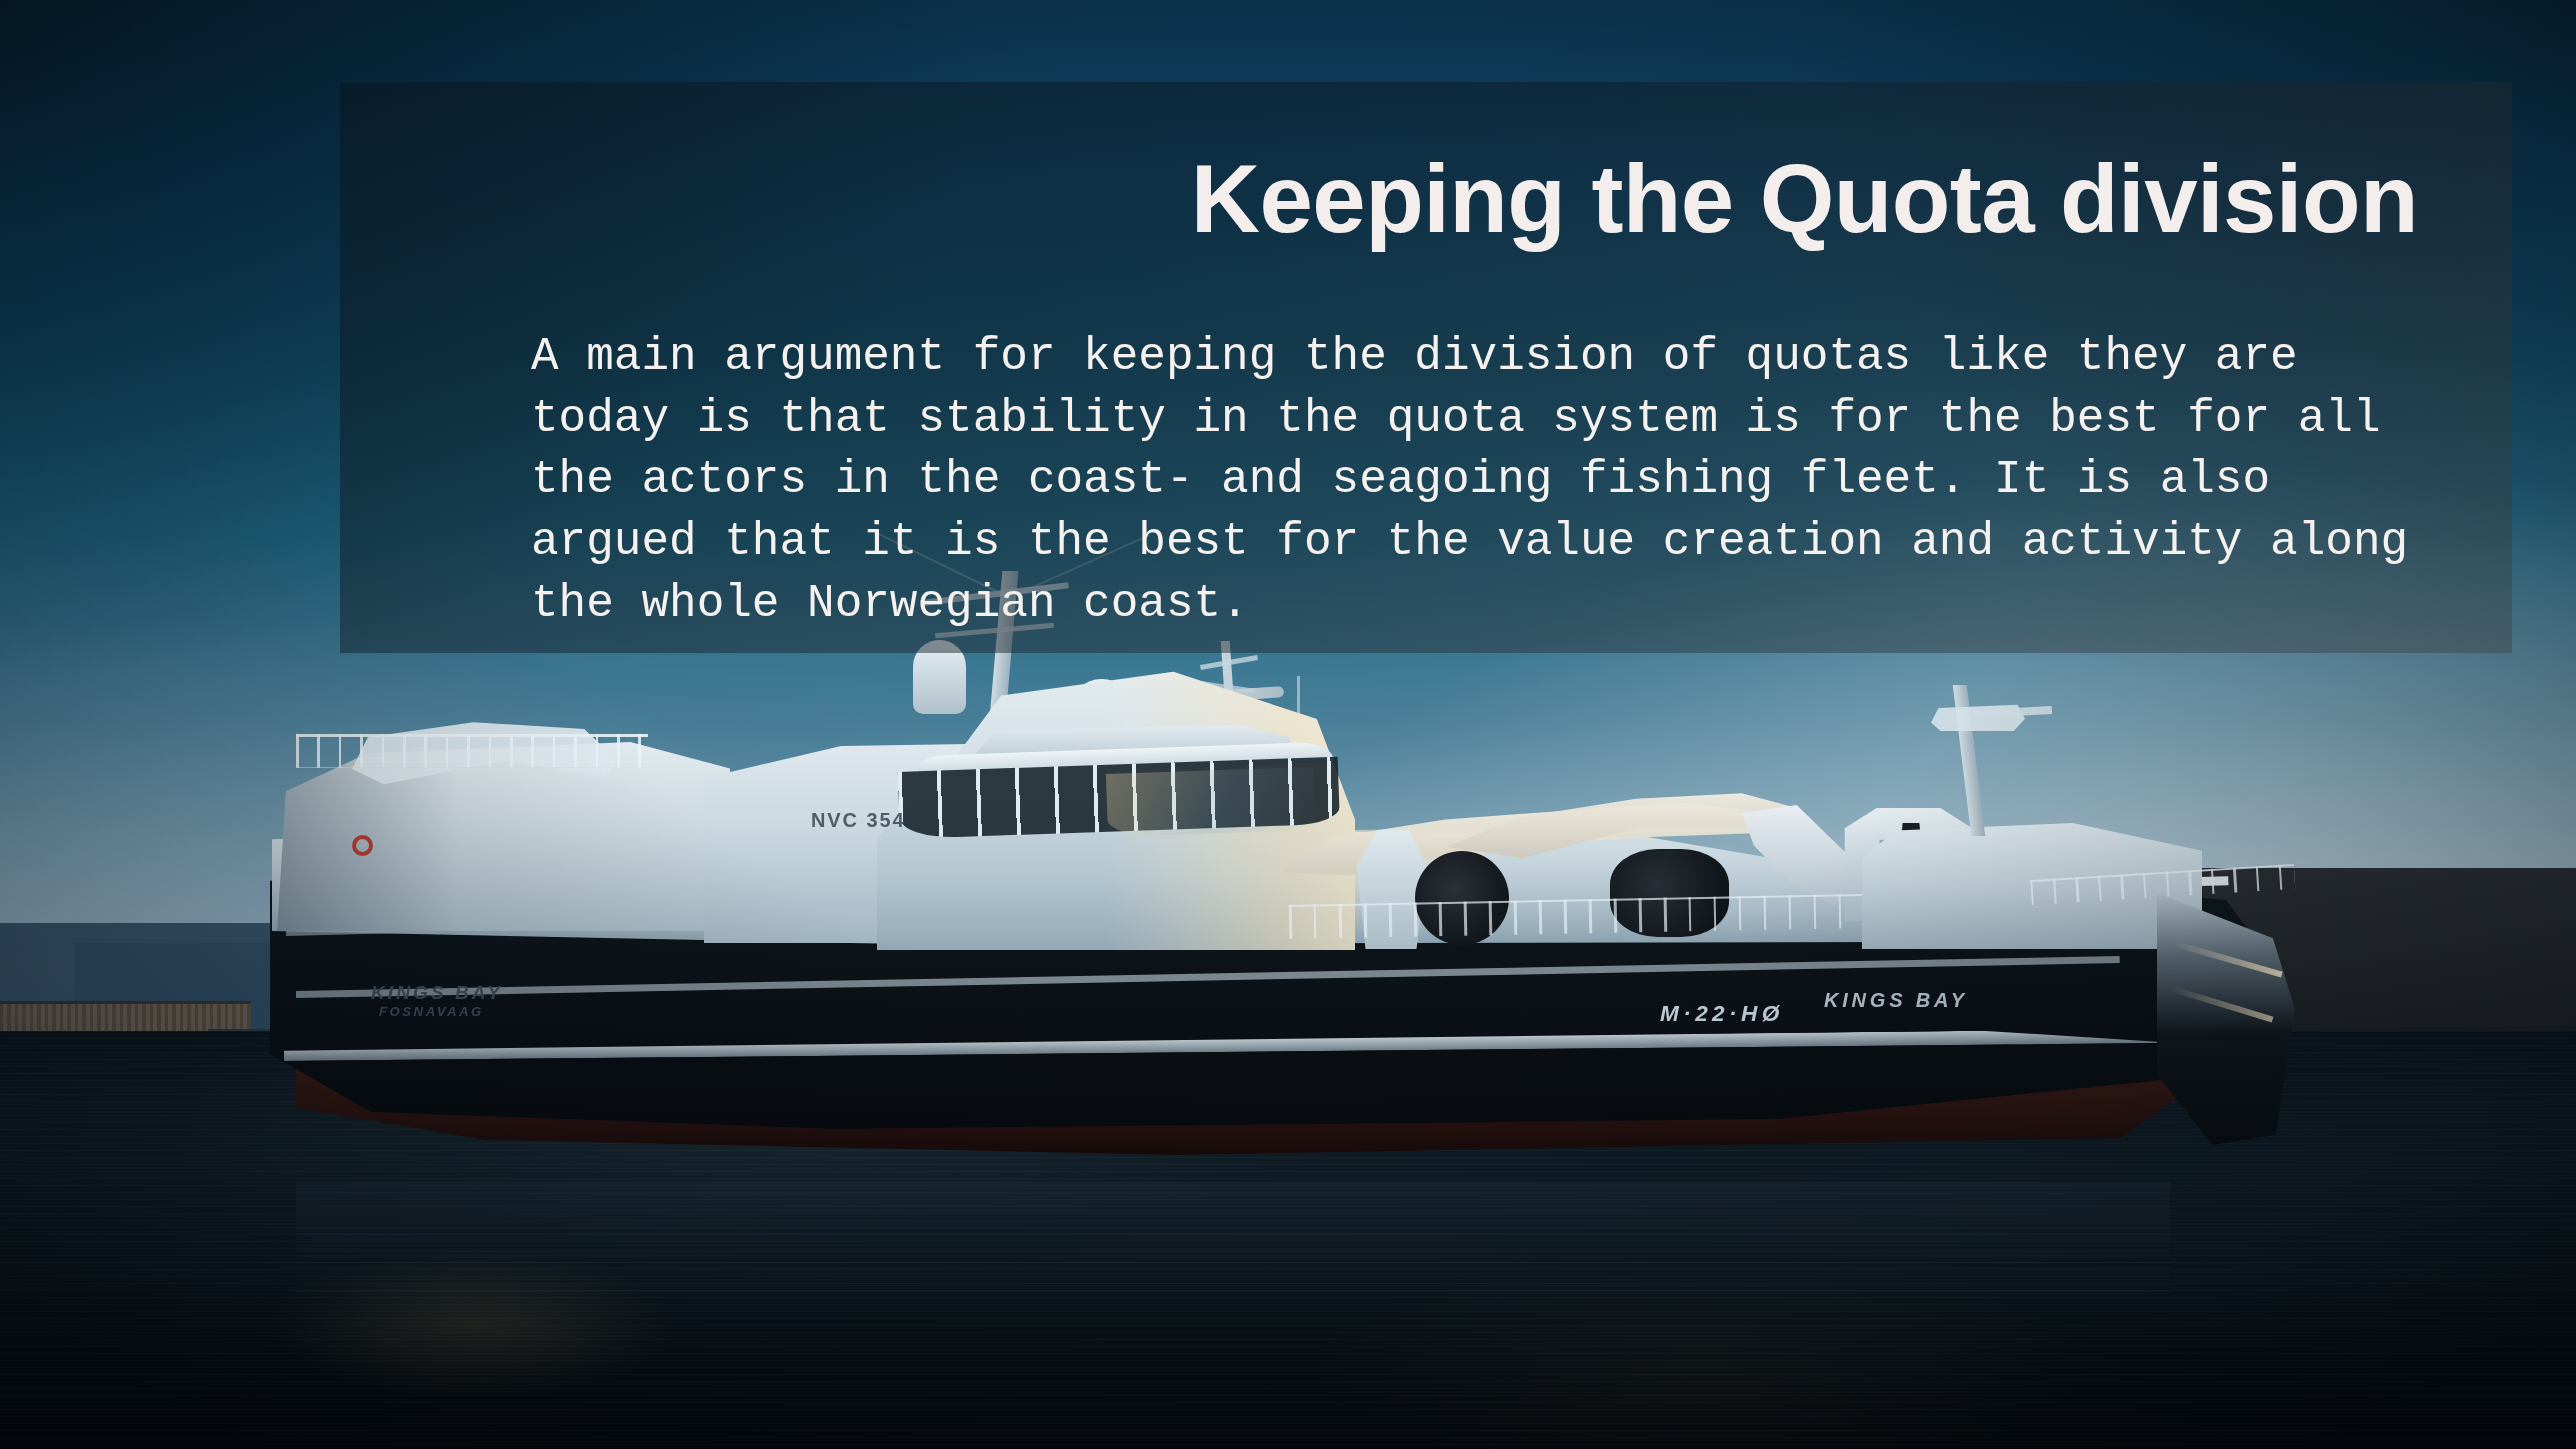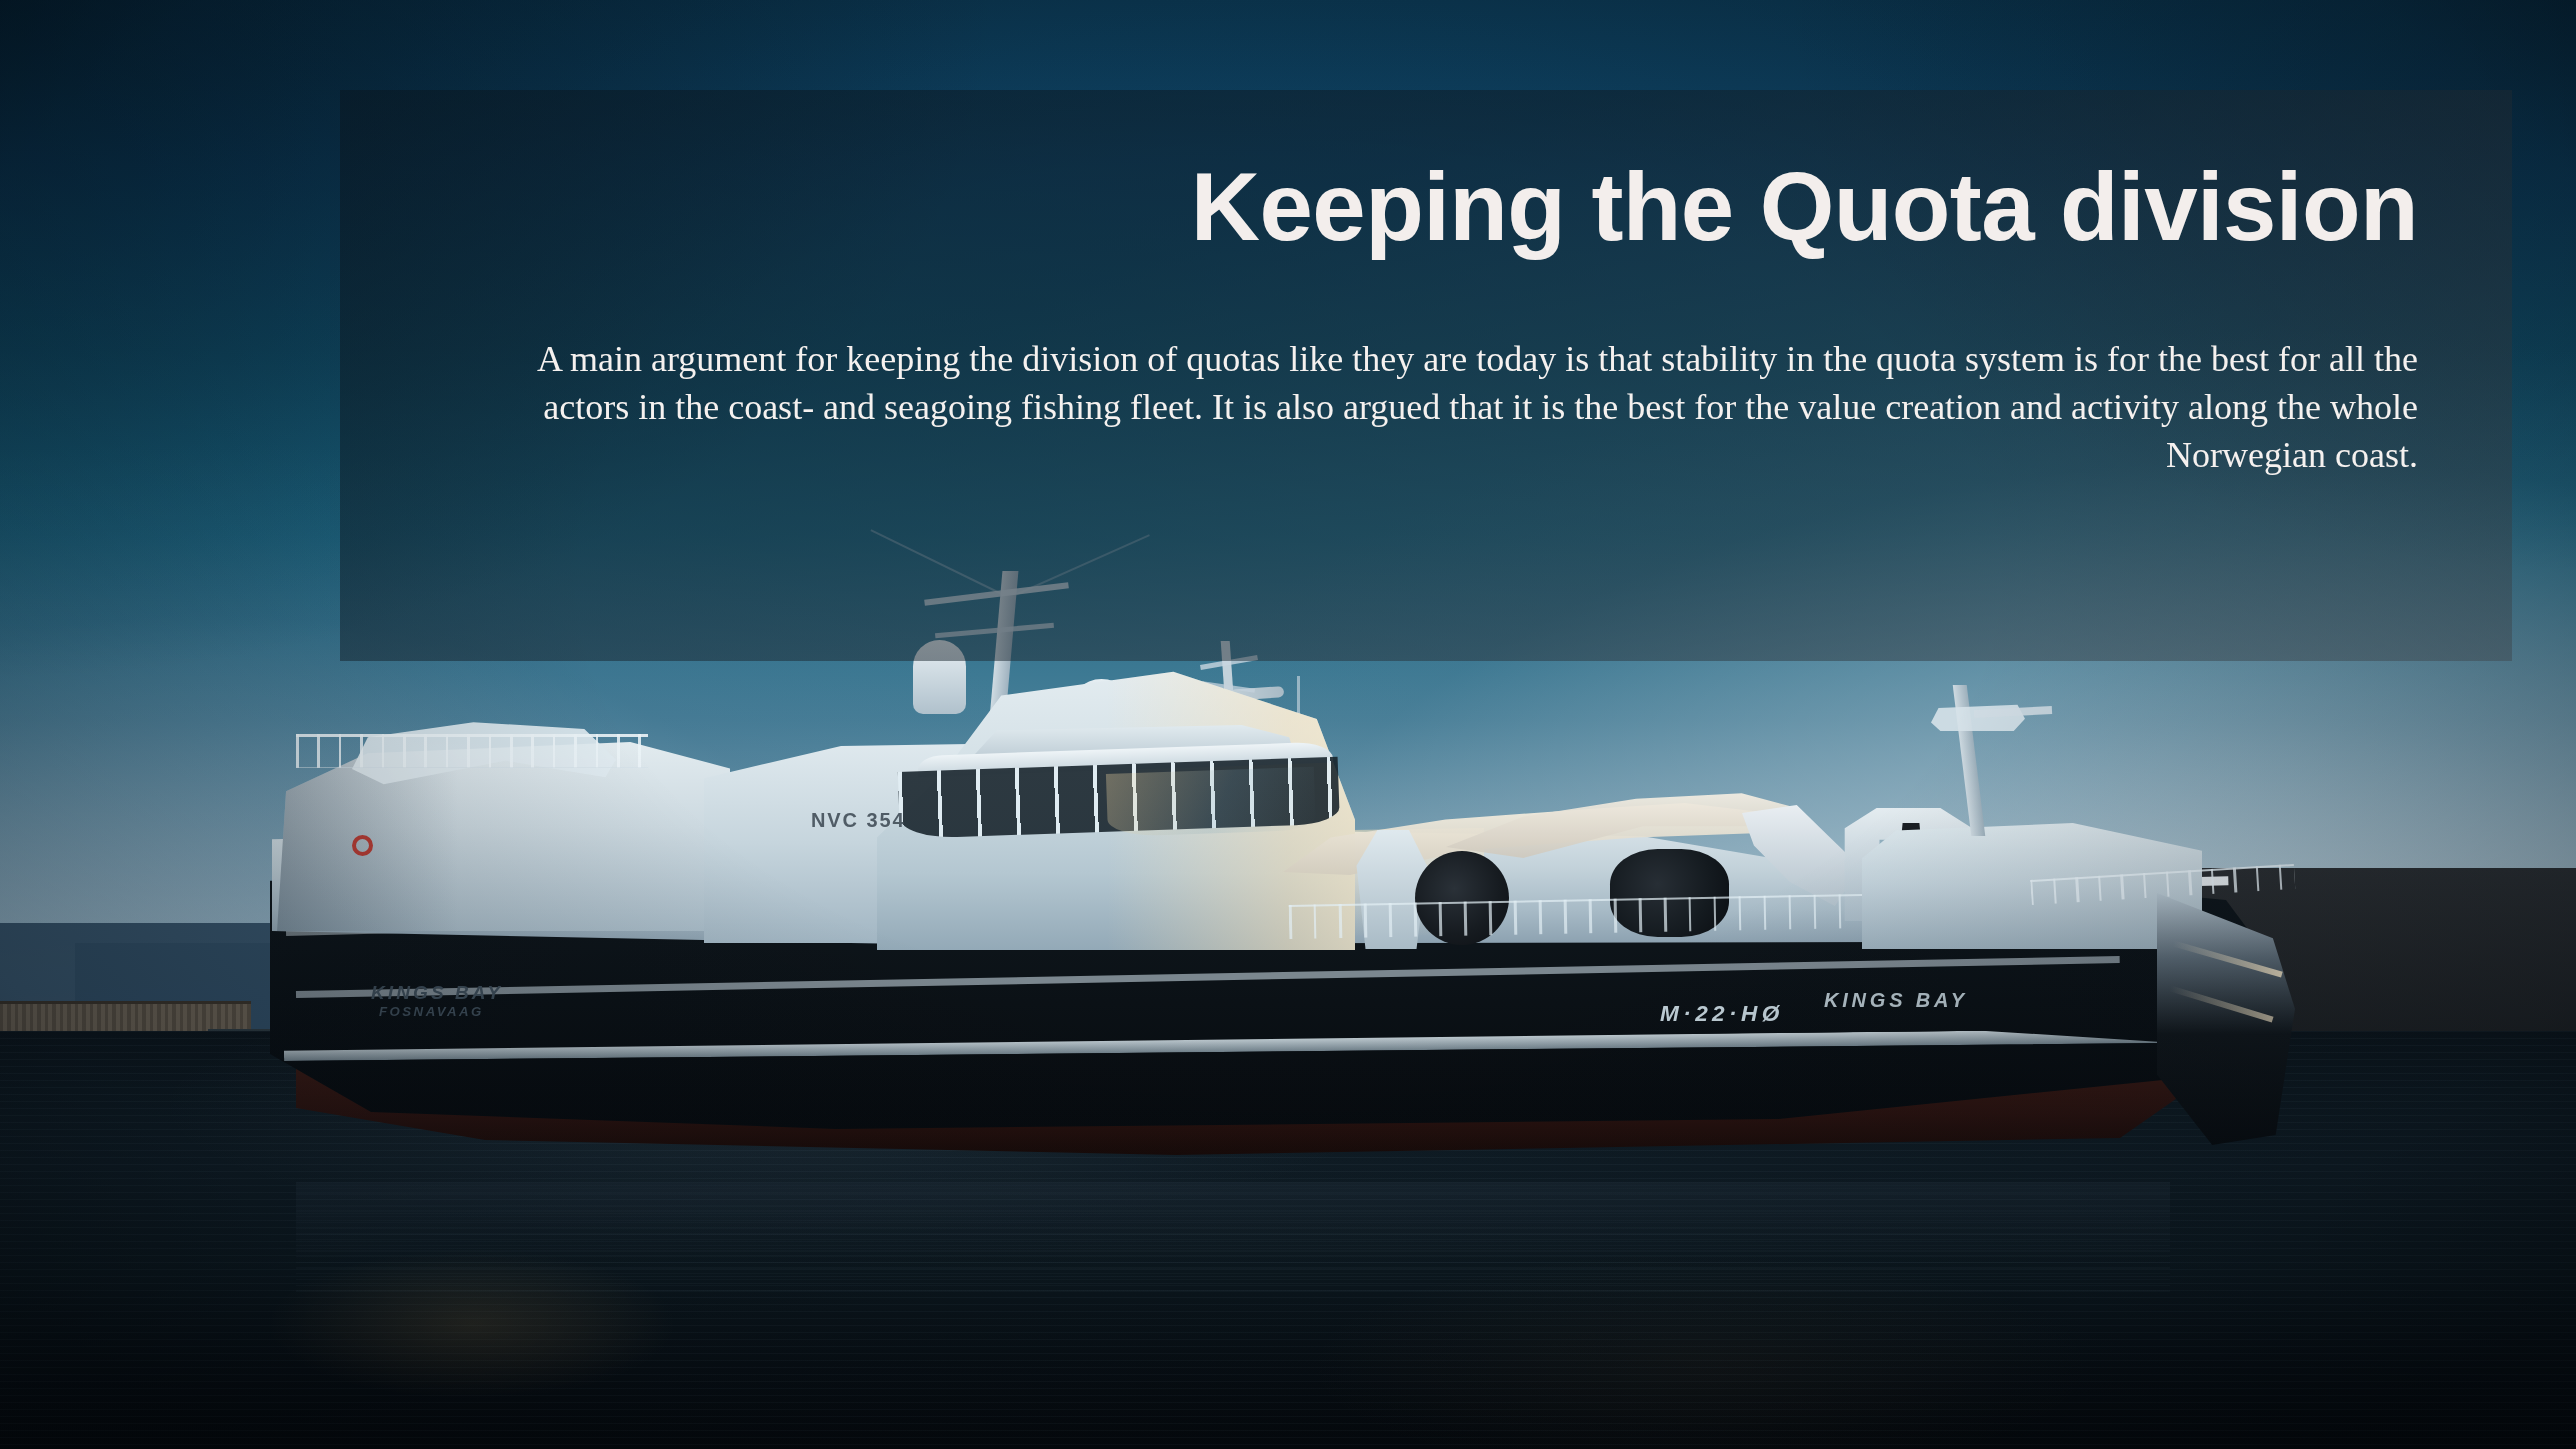--- a/index.html
+++ b/index.html
@@ -388,40 +388,39 @@
   .grade{
     position:absolute; inset:0;
     background:
       radial-gradient(ellipse 1761px 1069px at 50% 40%, rgba(0,0,0,0) 40%, rgba(2,8,14,0.30) 82%, rgba(1,5,9,0.55) 100%);
     pointer-events:none;
   }
 
   
   .panel{
     position:absolute;
-    left:340px; top:90px; width:2172px; height:571px;
+    left:340px; top:82px; width:2172px; height:571px;
     background:linear-gradient(160deg, rgba(8,22,32,0.56) 0%, rgba(14,28,38,0.52) 34%, rgba(38,48,56,0.50) 70%, rgba(62,70,76,0.48) 100%);
   }
 
   .title{
     position:absolute; right:94px; top:68px;
     font-family:"Liberation Sans", sans-serif;
     font-weight:700;
     font-size:96px;
     line-height:1.02;
     letter-spacing:-0.6px;
     color:#f3eeec;
     white-space:nowrap;
   }
 
   .body{
     position:absolute; right:94px; top:245px; width:1887px;
-    text-align:right;
-    font-family:Liberation Serif, serif;
-    font-size:36px;
+    font-family:Liberation Mono, monospace;
+    font-size:46px;
     line-height:1.34;
     color:#f5f1ef;
   }
   .body p{ margin:0; }
   .body .gap{ height:38px; }
 </style>
 </head>
 <body>
 
 <div id="slide">

